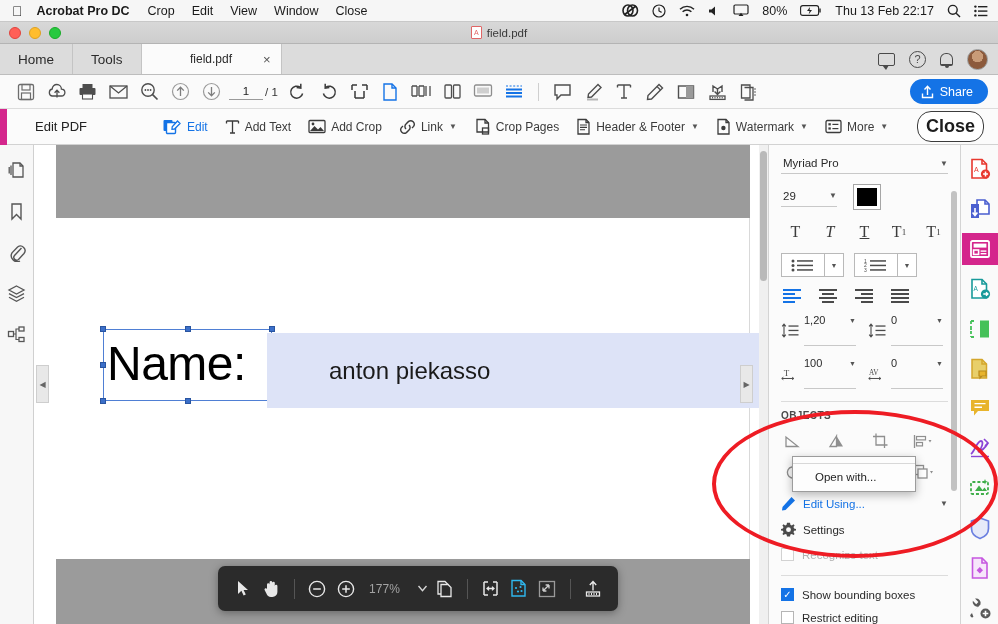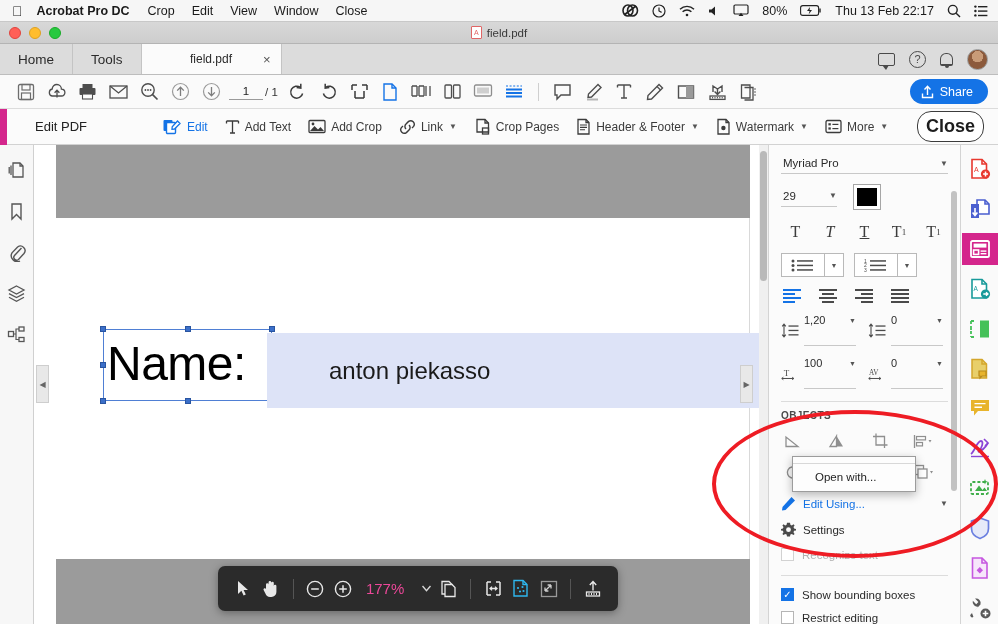--- a/index.html
+++ b/index.html
@@ -208,21 +208,21 @@
     background: #2b2b2b; border-radius: 7px;
     display: flex; align-items: center; padding: 0 12px; gap: 2px;
     box-shadow: 0 2px 8px rgba(0,0,0,.35);
   }
   .fb-item {
     width: 31px; height: 30px; display: flex; align-items: center;
     justify-content: center; color: #e8e8e8;
   }
   .fb-item.hl { color: #2fb8ef; }
   .fb-sep { width: 1px; height: 20px; background: #555; margin: 0 7px; }
-  .fb-zoom { font-size: 15px; color: #ec4899; margin: 0 14px 0 8px; }
+  .fb-zoom { font-size: 12px; color: #a3a3a3; margin: 0 14px 0 8px; }
 
   
   .rightpanel {
     position: absolute; top: 145px; left: 768px; width: 192px; height: 479px;
     background: #fbfbfb; border-left: 1px solid #d4d4d4;
     padding: 10px 12px 0 12px; overflow: hidden;
   }
   .rp-scroll-track {
     position: absolute; right: 1px; top: 0; width: 8px; height: 479px; background: transparent;
   }

